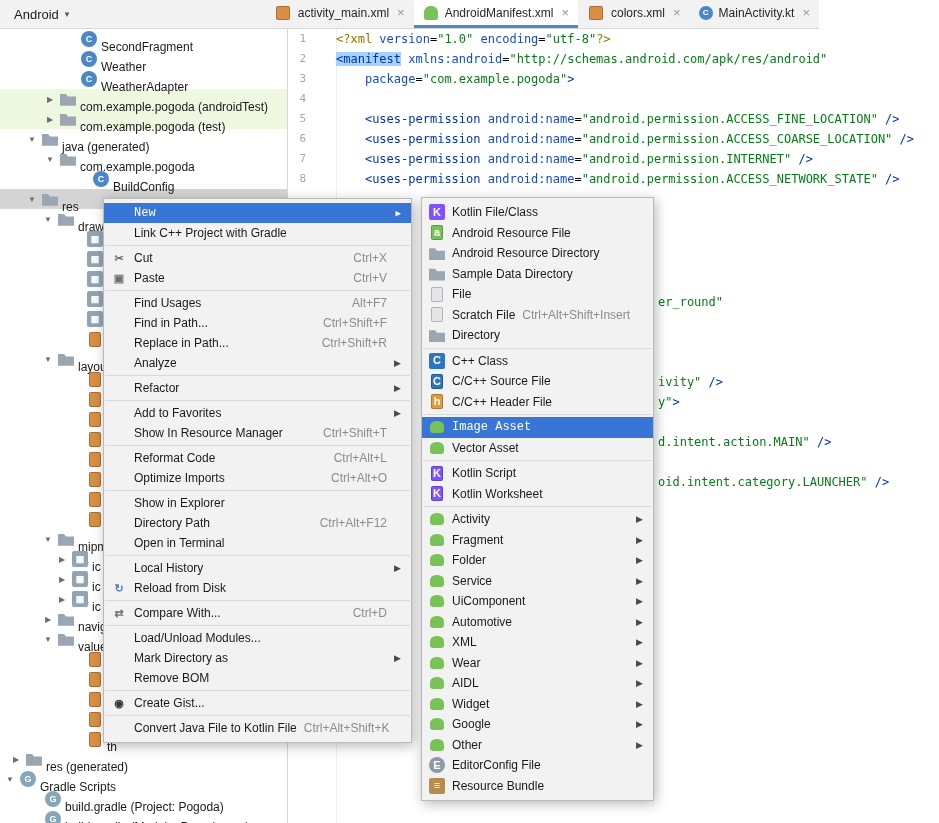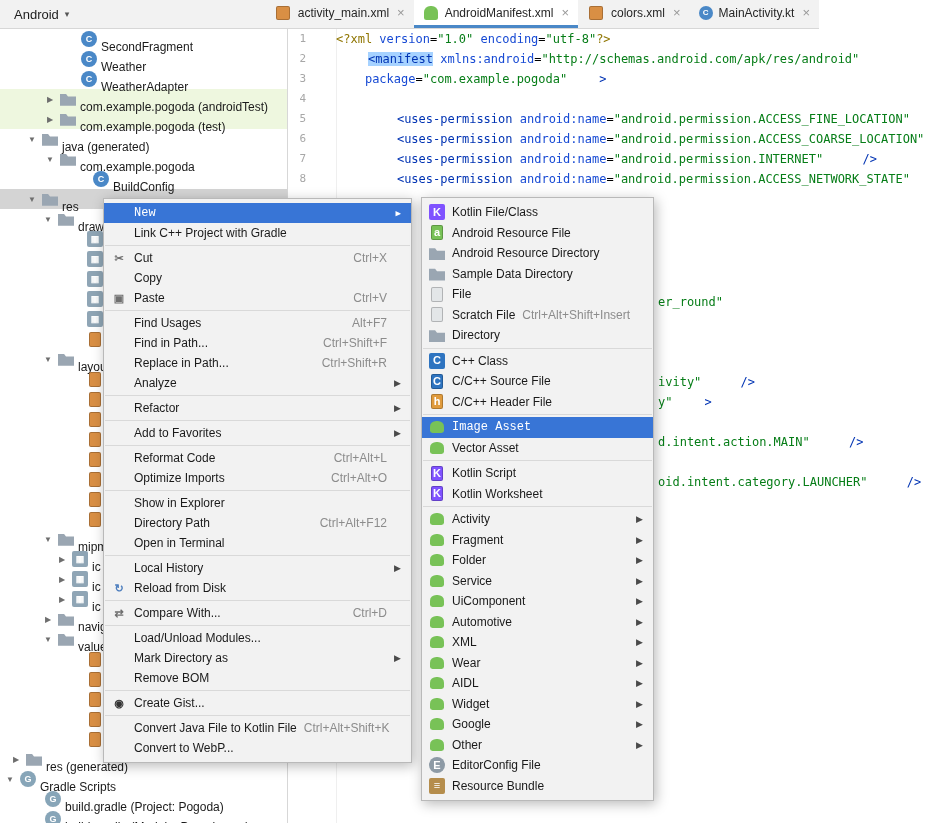--- a/index.html
+++ b/index.html
@@ -46,21 +46,21 @@
 
   
   #editor { position:absolute; left:288px; top:29px; right:0; bottom:0; background:#fff; z-index:1;
     font-family:"DejaVu Sans Mono","Liberation Mono",monospace; font-size:12px; }
   #editor::before { content:""; position:absolute; left:48px; top:0; bottom:0; width:1px; background:#efefef; }
   #code-lines { position:absolute; top:0; left:0; right:0; }
   .cl { display:flex; height:20px; line-height:20px; white-space:pre; }
   .ln { width:28px; text-align:right; padding-right:10px; color:#a7a7a7; flex:none; font-size:11px; }
   .ct { padding-left:20px; }
   .tk-pl { color:#000; }
-  .tk-tag { color:#0033b3;margin-left:32px; }
+  .tk-tag { color:#0033b3; }
   .tk-attr { color:#174ad4; }
   .tk-str { color:#067d17; }
   .tk-pi { color:#8f7500; }
   .tk-sel { background:#a6d2ff; }
   .frag { position:absolute; left:370px; height:20px; line-height:20px; white-space:pre; }
 
   
   .menu { position:absolute; background:#f2f2f2; border:1px solid #b9b9b9;
     box-shadow:2px 3px 12px rgba(0,0,0,.28); z-index:10; padding:4px 0; font-size:12px; }
   #ctx-menu { left:103px; top:198px; width:309px; }
@@ -368,28 +368,20 @@
     </div>
     <div class="mi">
       <span class="ic" style="color: rgb(111, 111, 111);">✂</span>
       <span class="ml">Cut</span>
       <span class="right">
         <span class="sc">Ctrl+X</span>
         <span class="arr"></span>
       </span>
     </div>
     <div class="mi">
-      <span class="ic" style="visibility: hidden;"></span>
-      <span class="ml">Copy</span>
-      <span class="right">
-        <span class="sc"></span>
-        <span class="arr"></span>
-      </span>
-    </div>
-    <div class="mi">
       <span class="ic" style="color: rgb(111, 111, 111);">▣</span>
       <span class="ml">Paste</span>
       <span class="right">
         <span class="sc">Ctrl+V</span>
         <span class="arr"></span>
       </span>
     </div>
     <div class="mi sep">
       
       
@@ -446,20 +438,28 @@
       
     </div>
     <div class="mi">
       <span class="ic" style="visibility: hidden;"></span>
       <span class="ml">Add to Favorites</span>
       <span class="right">
         <span class="sc"></span>
         <span class="arr">▶</span>
       </span>
     </div>
+    <div class="mi">
+      <span class="ic" style="visibility: hidden;"></span>
+      <span class="ml">Show In Resource Manager</span>
+      <span class="right">
+        <span class="sc">Ctrl+Shift+T</span>
+        <span class="arr"></span>
+      </span>
+    </div>
     <div class="mi sep">
       
       
       
     </div>
     <div class="mi">
       <span class="ic" style="visibility: hidden;"></span>
       <span class="ml">Reformat Code</span>
       <span class="right">
         <span class="sc">Ctrl+Alt+L</span>
@@ -582,28 +582,20 @@
     <div class="mi sep">
       
       
       
     </div>
     <div class="mi">
       <span class="ic" style="visibility: hidden;"></span>
       <span class="ml">Convert Java File to Kotlin File</span>
       <span class="right">
         <span class="sc">Ctrl+Alt+Shift+K</span>
-        <span class="arr"></span>
-      </span>
-    </div>
-    <div class="mi">
-      <span class="ic" style="visibility: hidden;"></span>
-      <span class="ml">Convert to WebP...</span>
-      <span class="right">
-        <span class="sc"></span>
         <span class="arr"></span>
       </span>
     </div>
   </div>
 
 <div id="new-submenu" class="menu">
 
 <div class="mi">
       <span class="ic" style="background: rgb(127, 82, 255);">K</span>
       <span class="ml">Kotlin File/Class</span>

